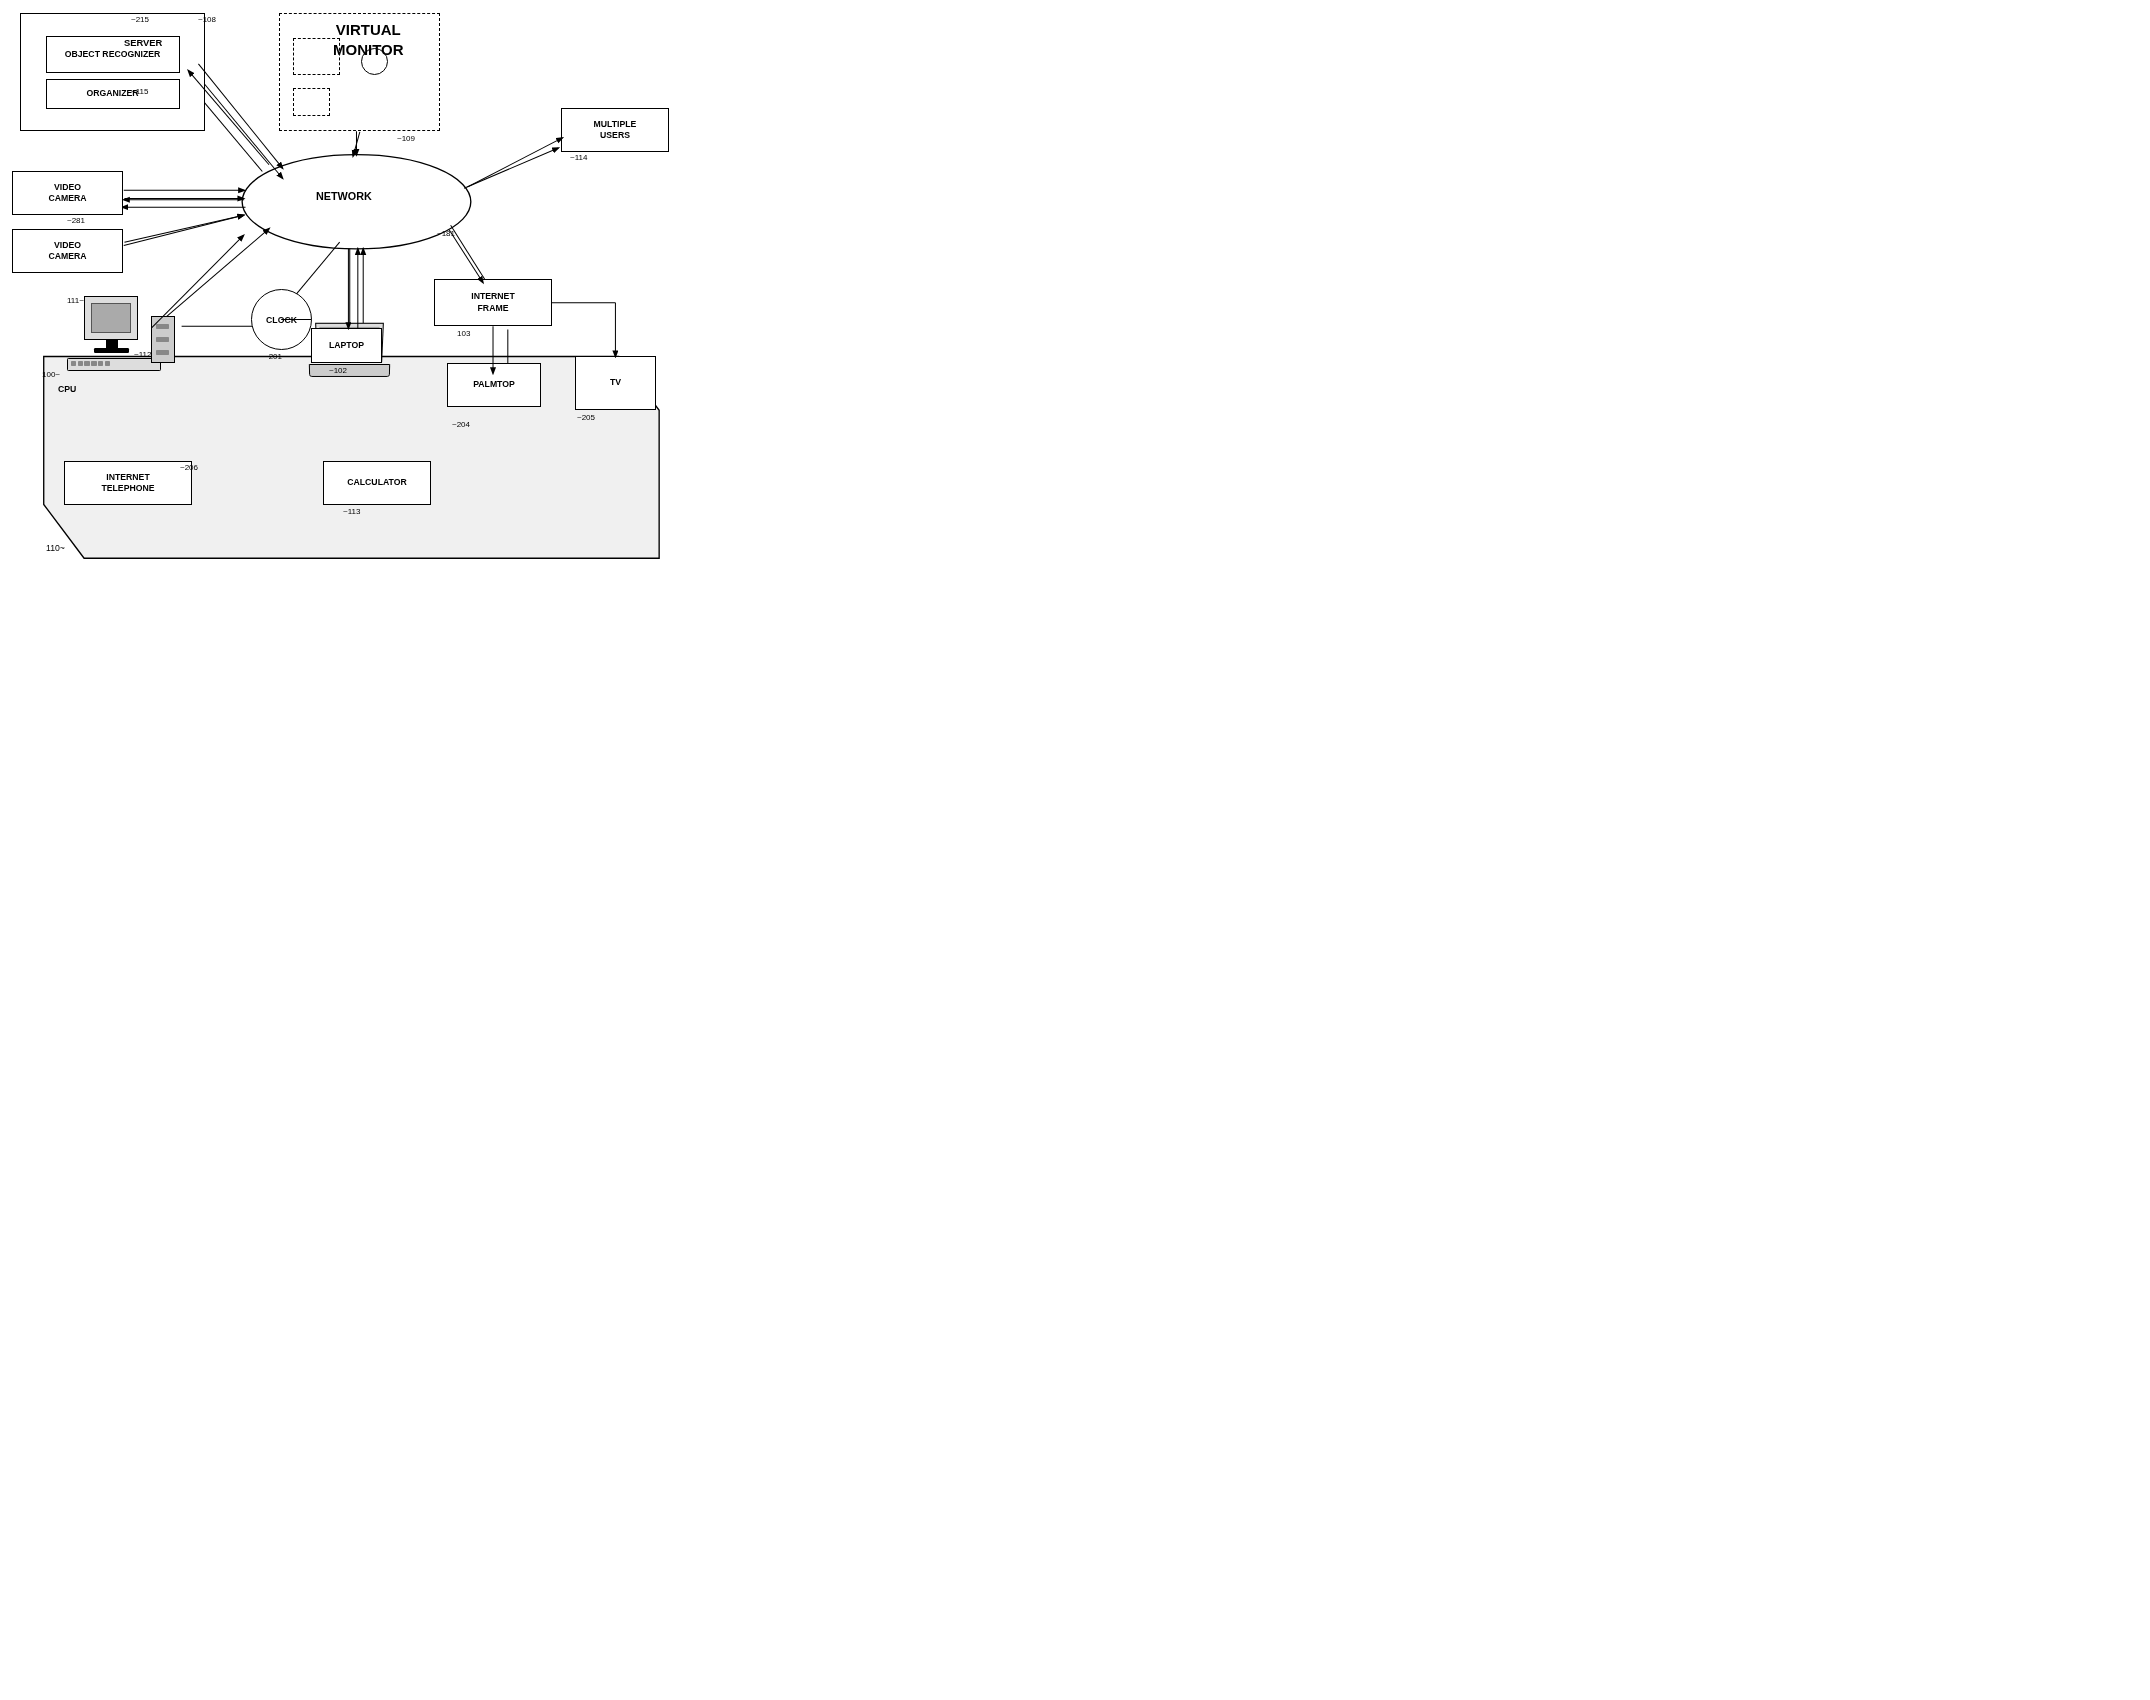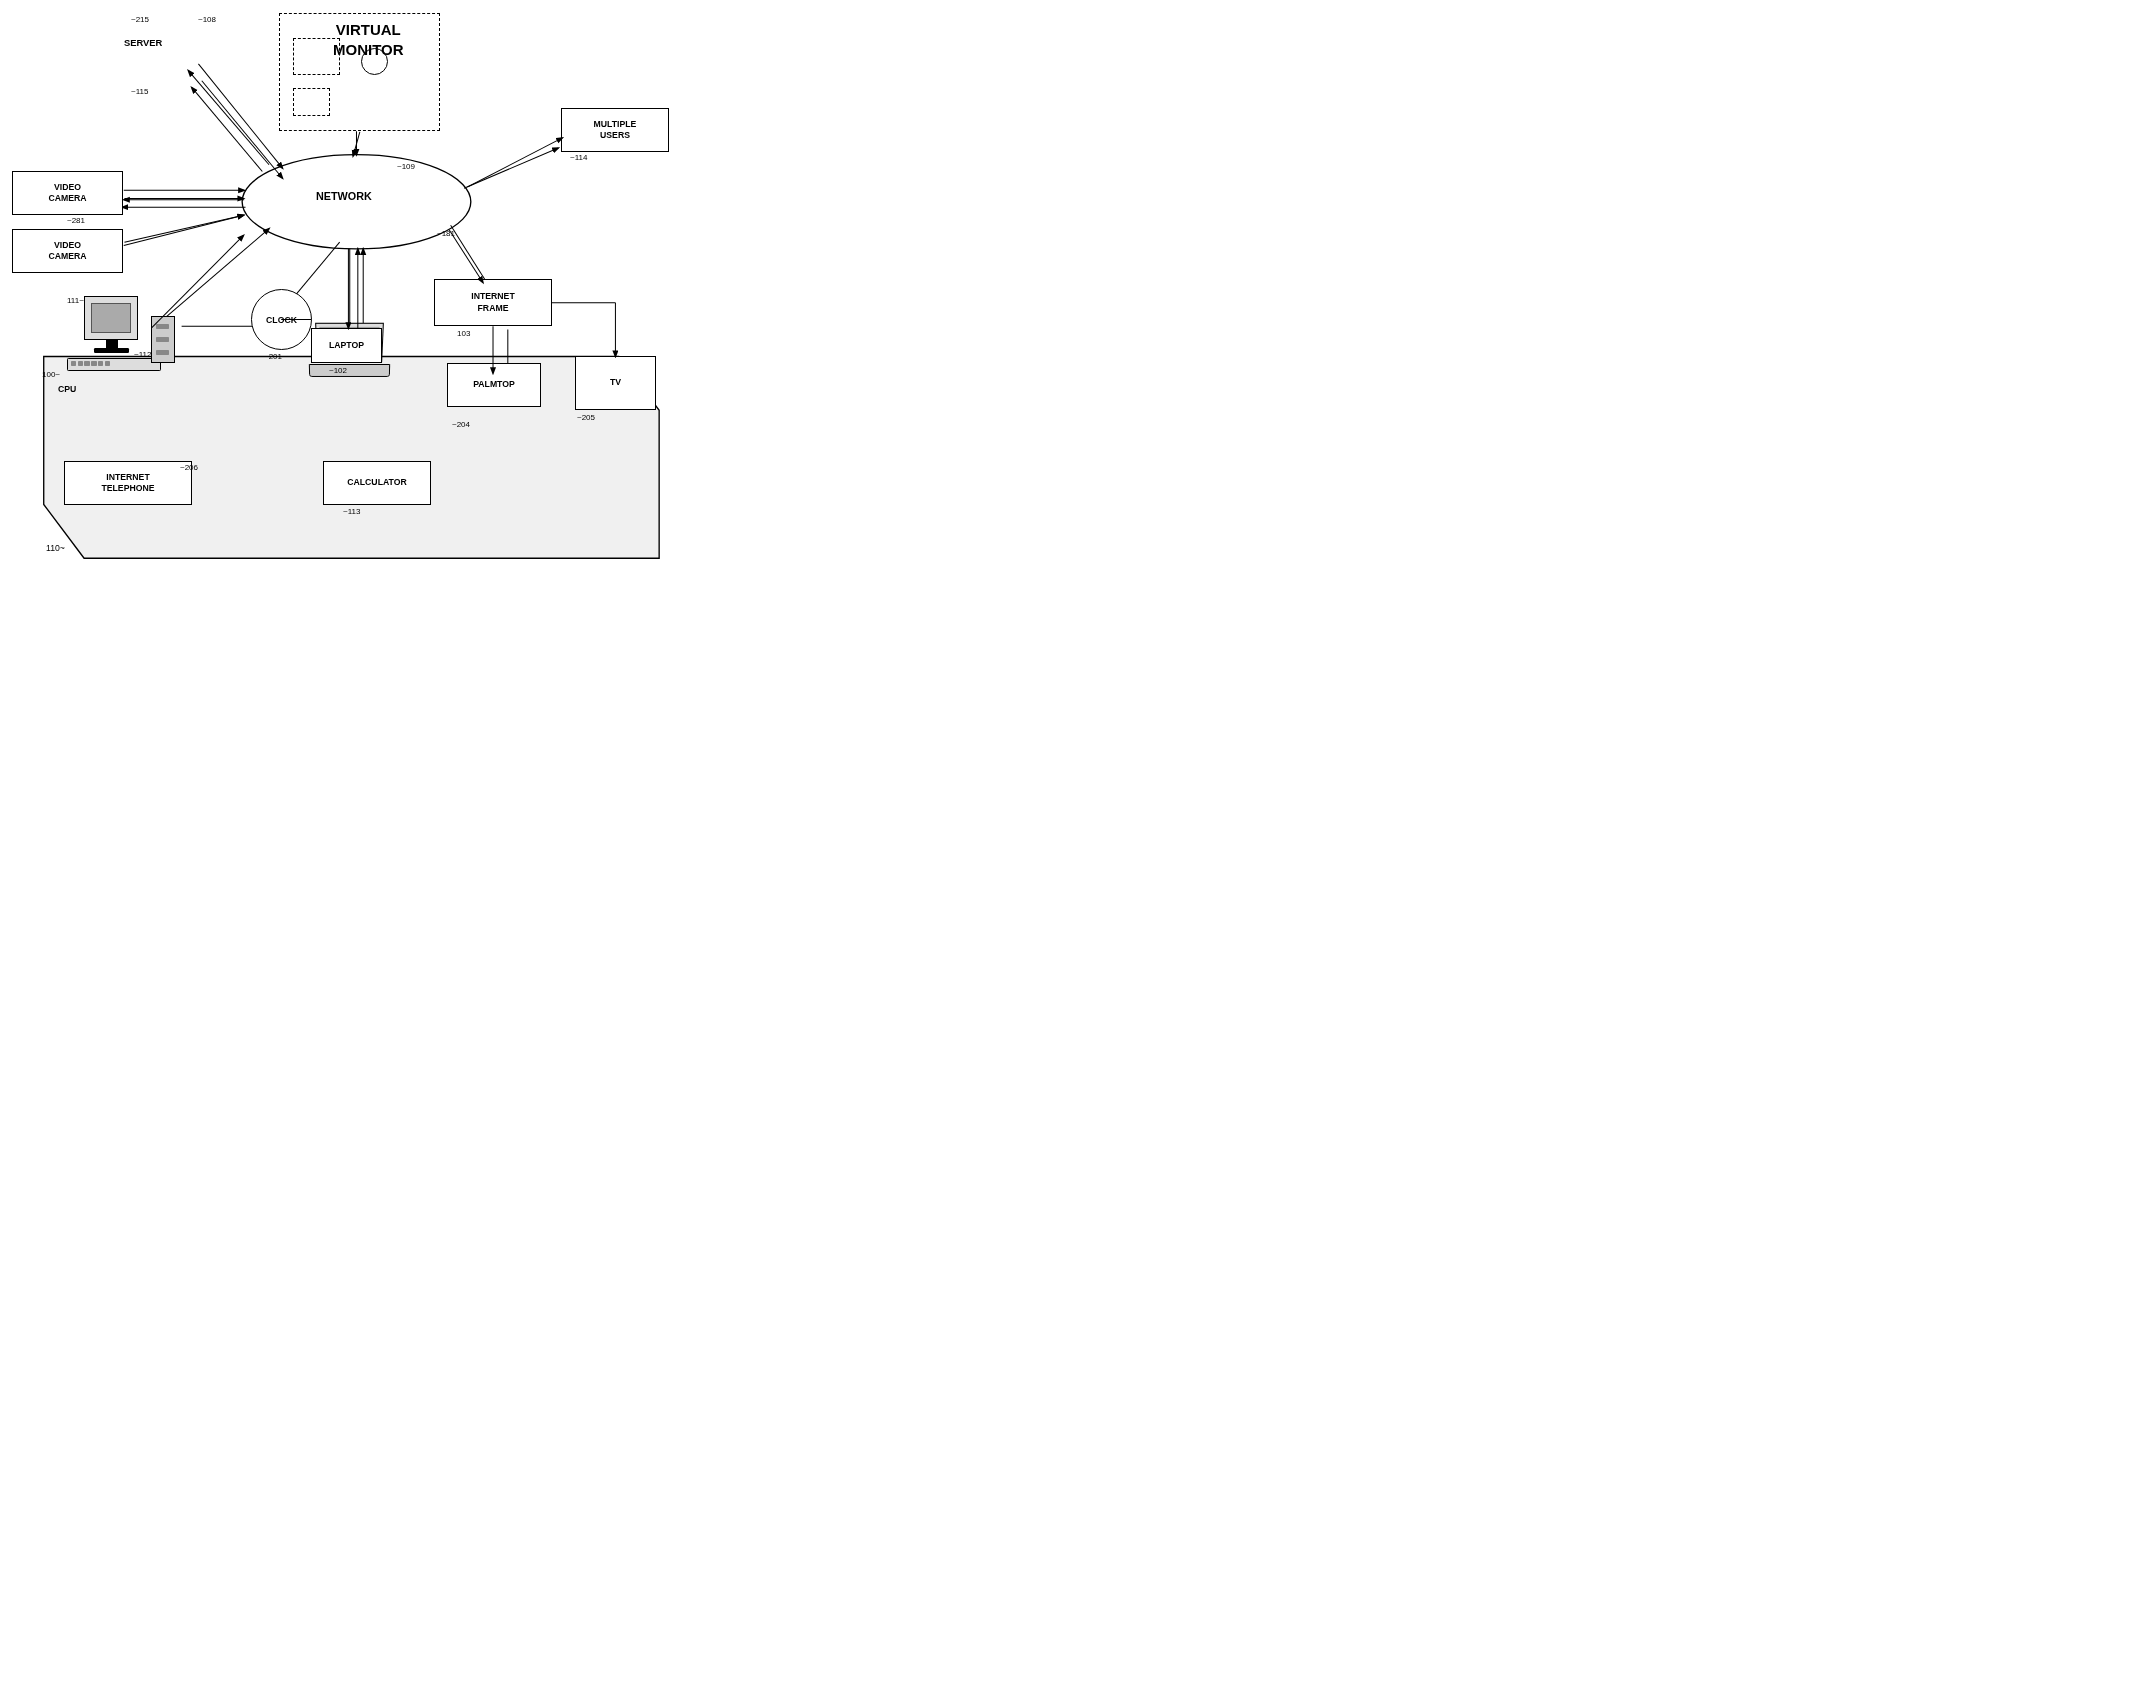--- a/index.html
+++ b/index.html
@@ -96,39 +96,50 @@
 
     <line x1="670" y1="335" x2="730" y2="430" stroke="#000" stroke-width="1.5" marker-end="url(#arrow)"></line>
 
     <line x1="755" y1="490" x2="755" y2="560" stroke="#000" stroke-width="1.5" marker-end="url(#arrow)"></line>
 
     <line x1="425" y1="485" x2="270" y2="485" stroke="#000" stroke-width="1.5"></line>
 
     <line x1="505" y1="360" x2="430" y2="450" stroke="#000" stroke-width="1.5"></line>
   </svg>
 
+  <div class="box" style="left:20px; top:13.4px; width:185px; height:118px; border:1.3px solid #000; padding:6.7px;">
+
+    <div class="box" style="position:relative; left:0; top:0; width:134px; height:37px; margin-bottom:5.4px; border:1.3px solid #000; font-size:8.7px; font-weight:bold;">
+      <span>OBJECT
+RECOGNIZER</span>
+    </div>
+
+    <div class="box" style="position:relative; width:134px; height:30px; border:1.3px solid #000; font-size:8.7px; font-weight:bold;">
+      <span>ORGANIZER</span>
+    </div>
+  </div>
 
   <span class="ref-num" style="left:131px; top:15px;">~215</span>
 
   <span class="ref-num" style="left:131px; top:87px;">~115</span>
 
   <span class="label" style="left:124px; top:37px; font-size:9.4px;">SERVER</span>
 
   <span class="ref-num" style="left:198px; top:15px;">~108</span>
 
   <div class="dashed-box" style="left:279px; top:13.4px; width:161px; height:118px;">
 
     <div style="position:absolute; left:13.4px; top:23.5px; width:47px; height:37px; border:1.3px dashed #000;"></div>
 
     <div style="position:absolute; left:81px; top:34px; width:27px; height:27px; border-radius:50%; border:1.3px solid #000; background:#fff;"></div>
 
     <div style="position:absolute; left:13.4px; top:74px; width:37px; height:28px; border:1.3px dashed #000;"></div>
   </div>
   <span class="label" style="left:333px; top:20px; font-size:15px; text-align:center; line-height:1.3;">VIRTUAL<br>MONITOR</span>
-  <span class="ref-num" style="left:397px; top:134px;margin-top:28px;">~109</span>
+  <span class="ref-num" style="left:397px; top:134px;">~109</span>
 
   <div class="box" style="left:561px; top:108px; width:108px; height:44px;">
     <span>MULTIPLE<br>USERS</span>
   </div>
   <span class="ref-num" style="left:570px; top:153px;">~114</span>
 
   <div class="box" style="left:12px; top:171px; width:111px; height:44px;">
     <span>VIDEO<br>CAMERA</span>
   </div>
 

